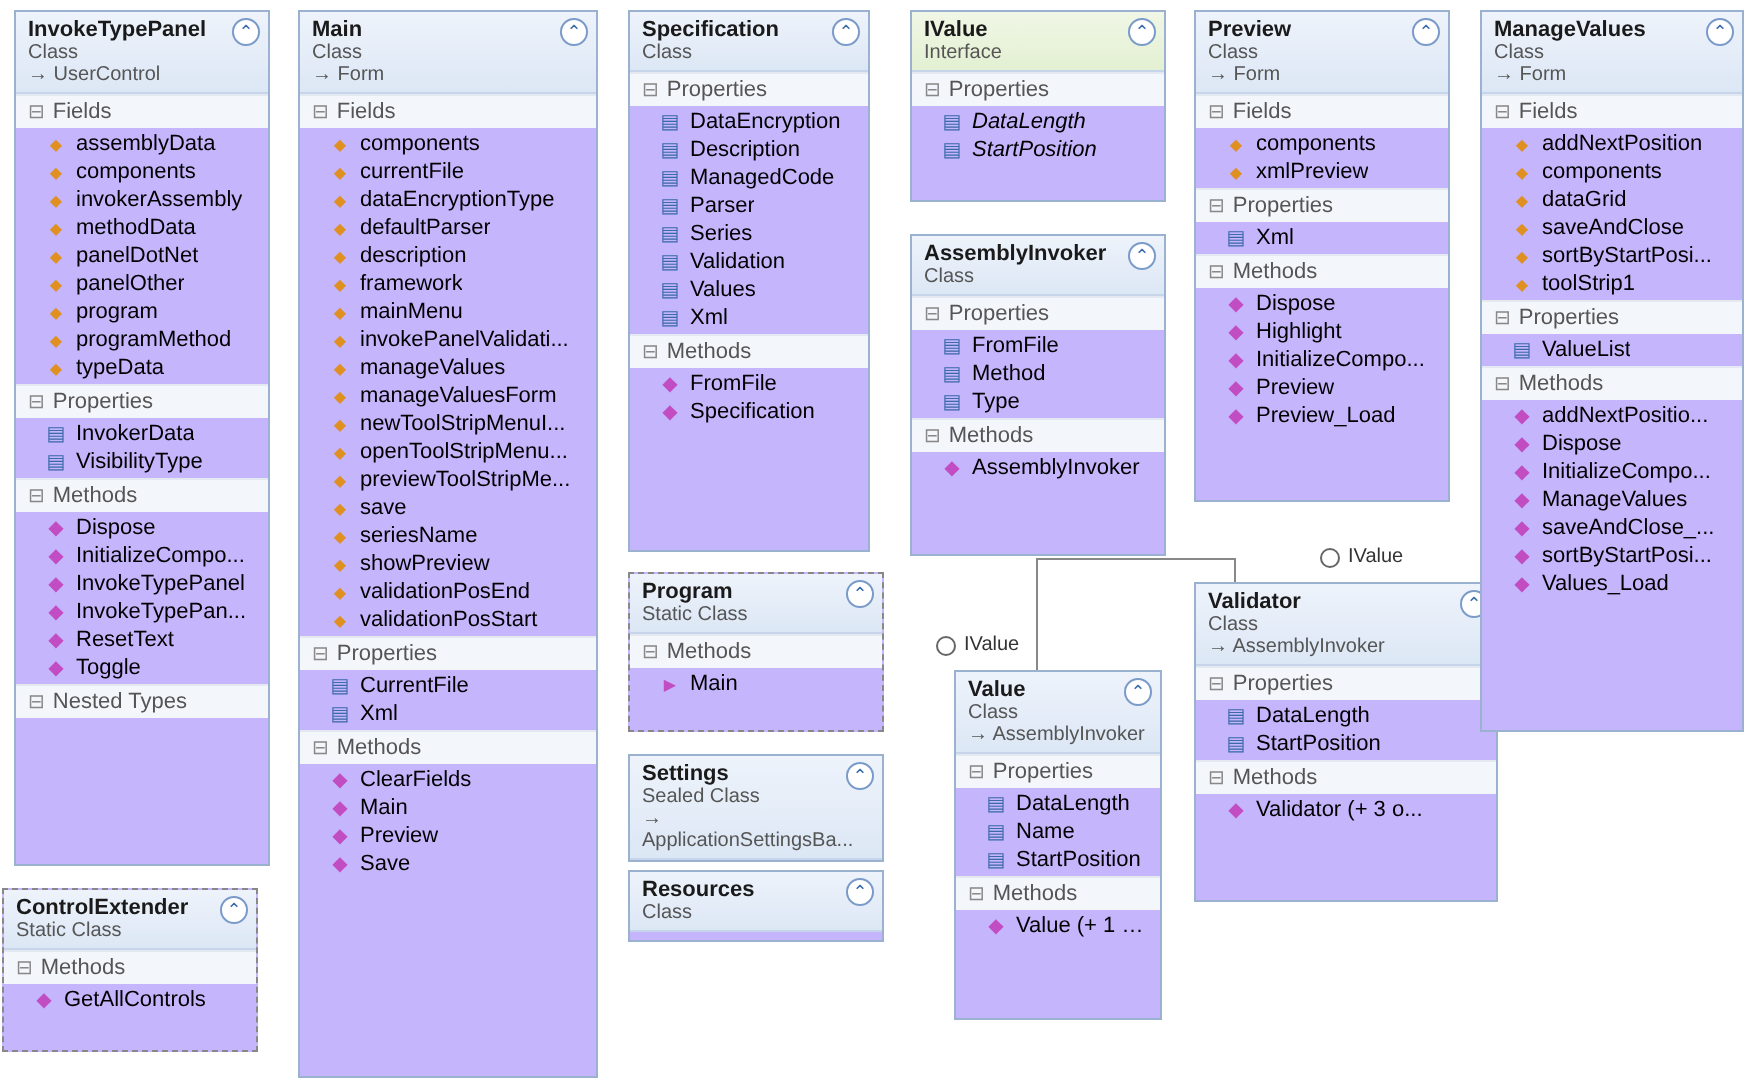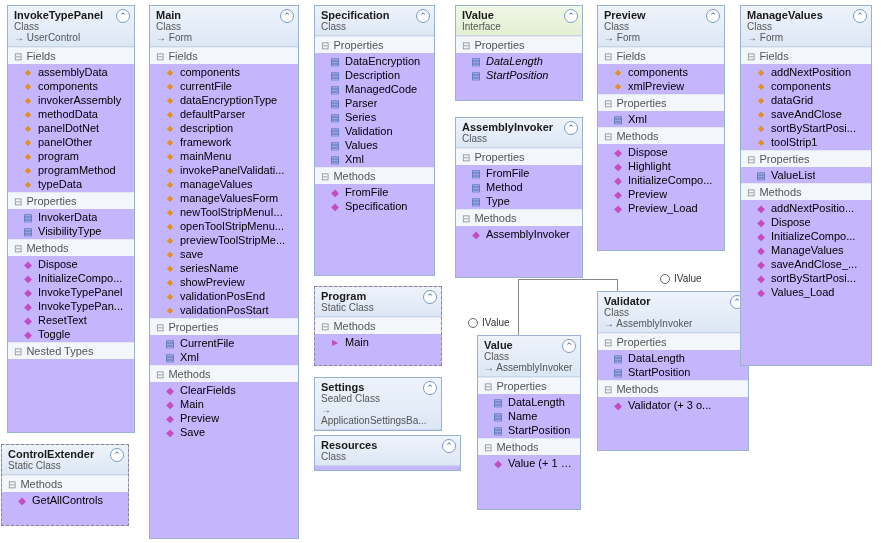--- a/index.html
+++ b/index.html
@@ -404,21 +404,21 @@
     </div>
   </div>
 <div class="panel" style="left: 314px; top: 377px; width: 128px; min-height: 46px;">
     <div class="hdr">
       <div class="hdr-title">Settings</div>
       <div class="hdr-sub">Sealed Class</div>
       <div class="hdr-inh">ApplicationSettingsBa...</div>
       <div class="collapse-icon">⌃</div>
     </div>
   </div>
-<div class="panel" style="left: 314px; top: 435px; width: 147px; min-height: 36px;">
+<div class="panel" style="left: 314px; top: 435px; width: 128px; min-height: 36px;">
     <div class="hdr">
       <div class="hdr-title">Resources</div>
       <div class="hdr-sub">Class</div>
       <div class="collapse-icon">⌃</div>
     </div>
   </div>
 <div class="panel green" style="left: 455px; top: 5px; width: 128px; min-height: 96px;">
     <div class="hdr">
       <div class="hdr-title">IValue</div>
       <div class="hdr-sub">Interface</div>

